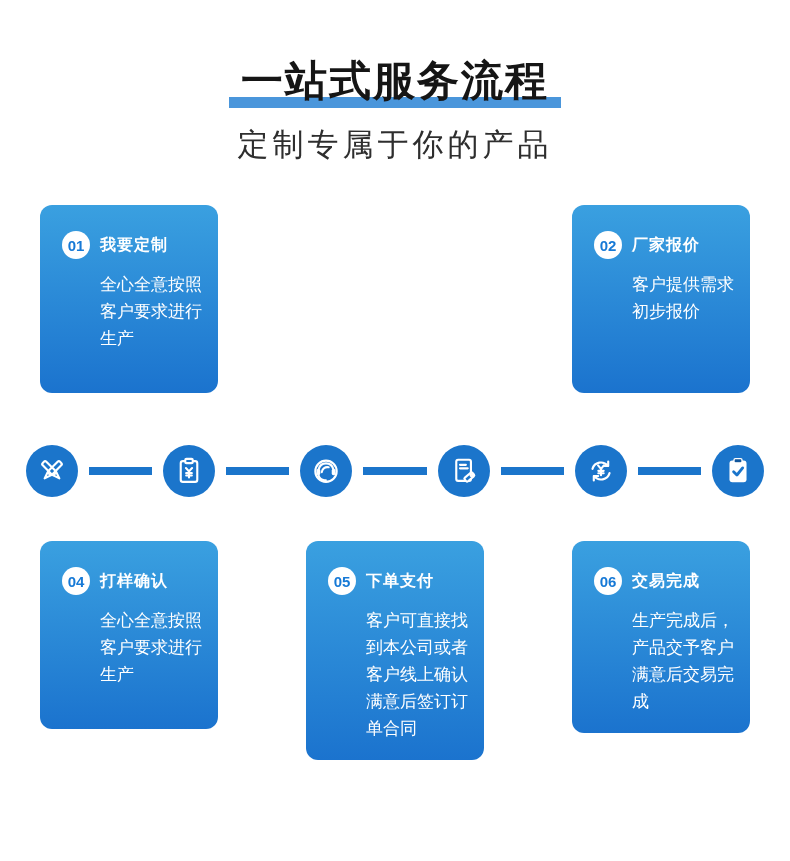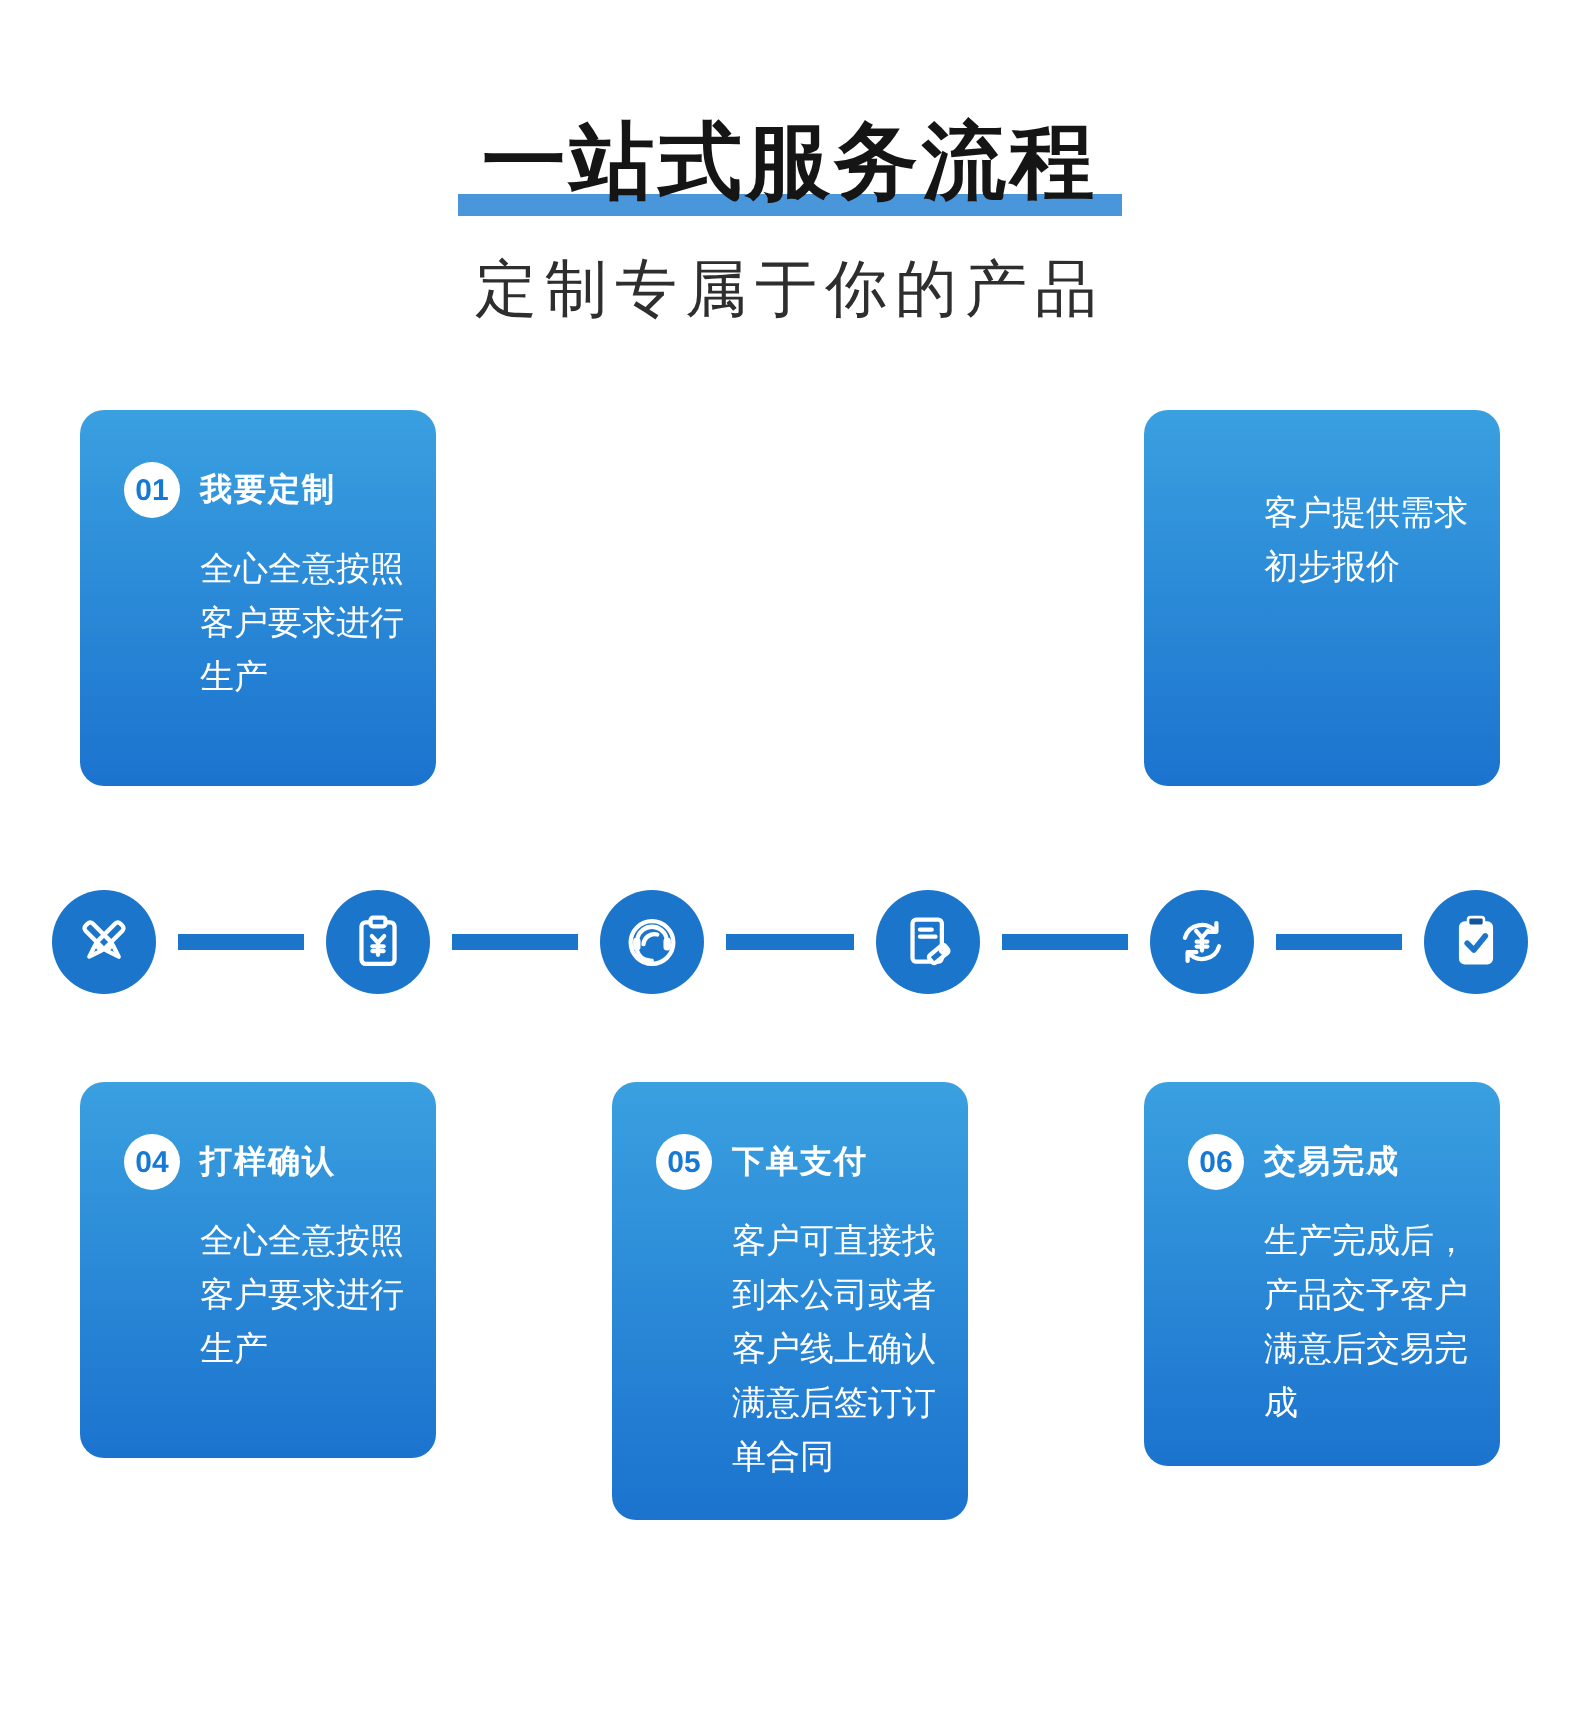--- a/index.html
+++ b/index.html
@@ -80,20 +80,24 @@
 
   <div class="cards row1">
     <section class="card">
       <div class="card-head">
         <span class="badge">01</span>
         <h2 class="card-title">我要定制</h2>
       </div>
       <p class="card-desc">全心全意按照客户要求进行生产</p>
     </section>
     <section class="card">
+      <div class="card-head">
+        <span class="badge">02</span>
+        <h2 class="card-title">厂家报价</h2>
+      </div>
       <p class="card-desc">客户提供需求初步报价</p>
     </section>
   </div>
 
   <div class="flow">
 
     <div class="flow-icon">
       <svg viewBox="0 0 24 24" fill="none" stroke="#ffffff" stroke-width="1.6" stroke-linecap="round" stroke-linejoin="round">
         <g transform="rotate(45 12 12)">
           <rect x="10.1" y="2.8" width="3.8" height="12.2" rx="1.3"></rect>

